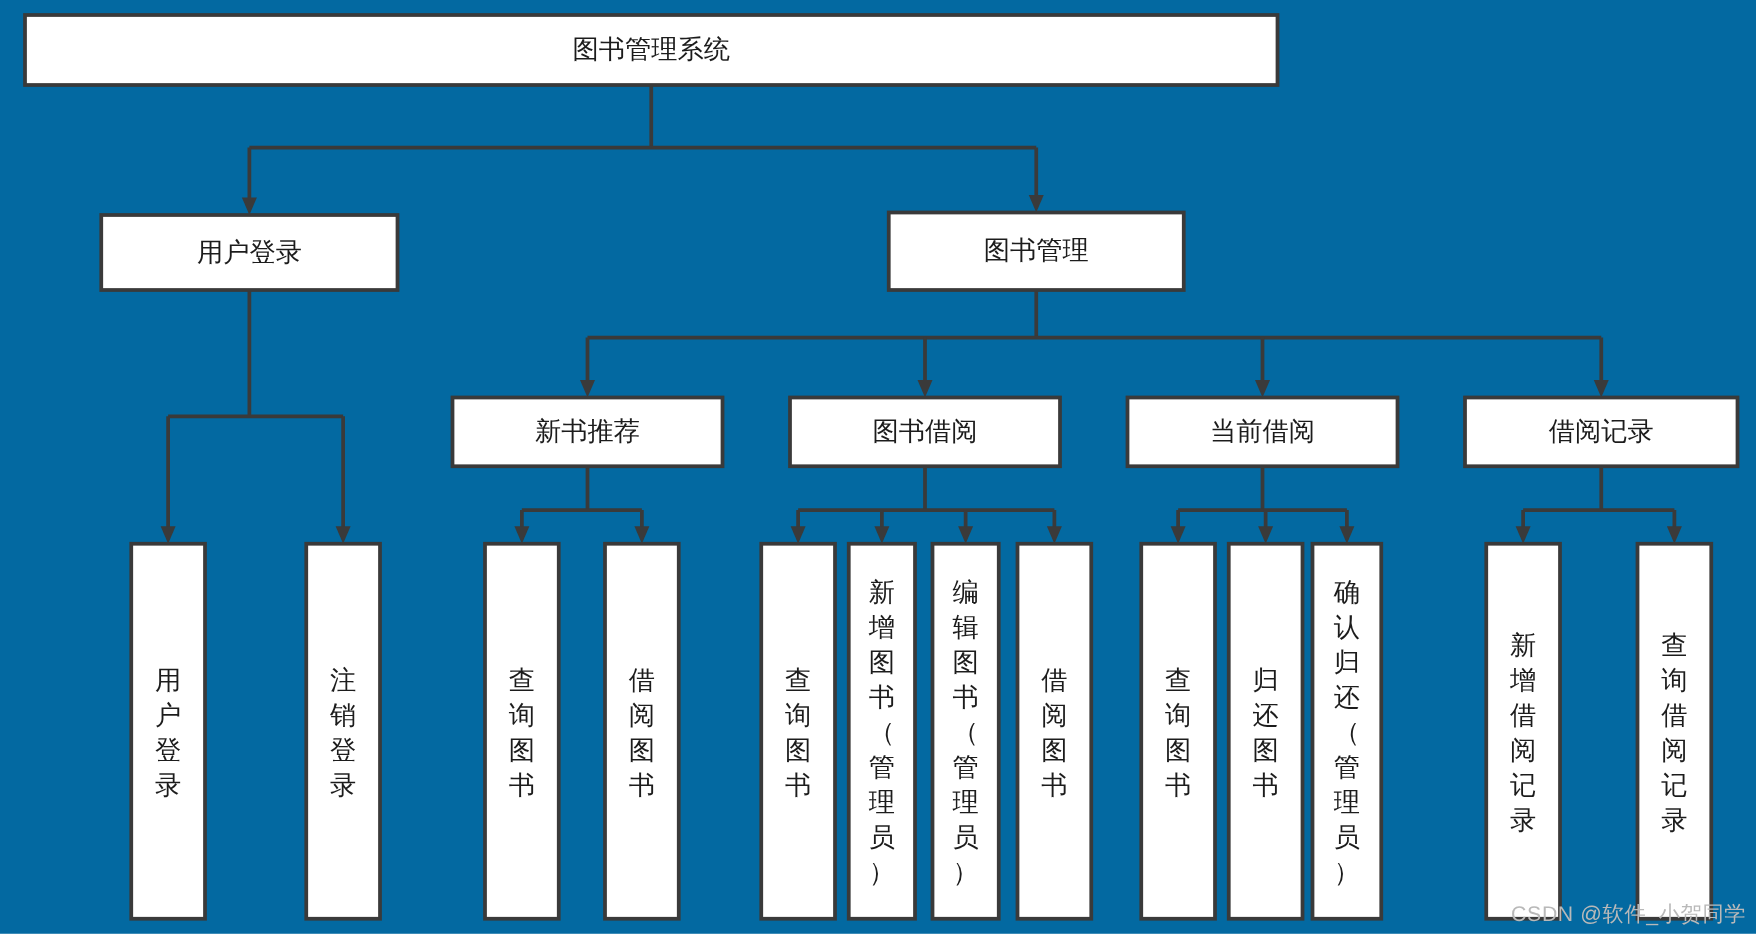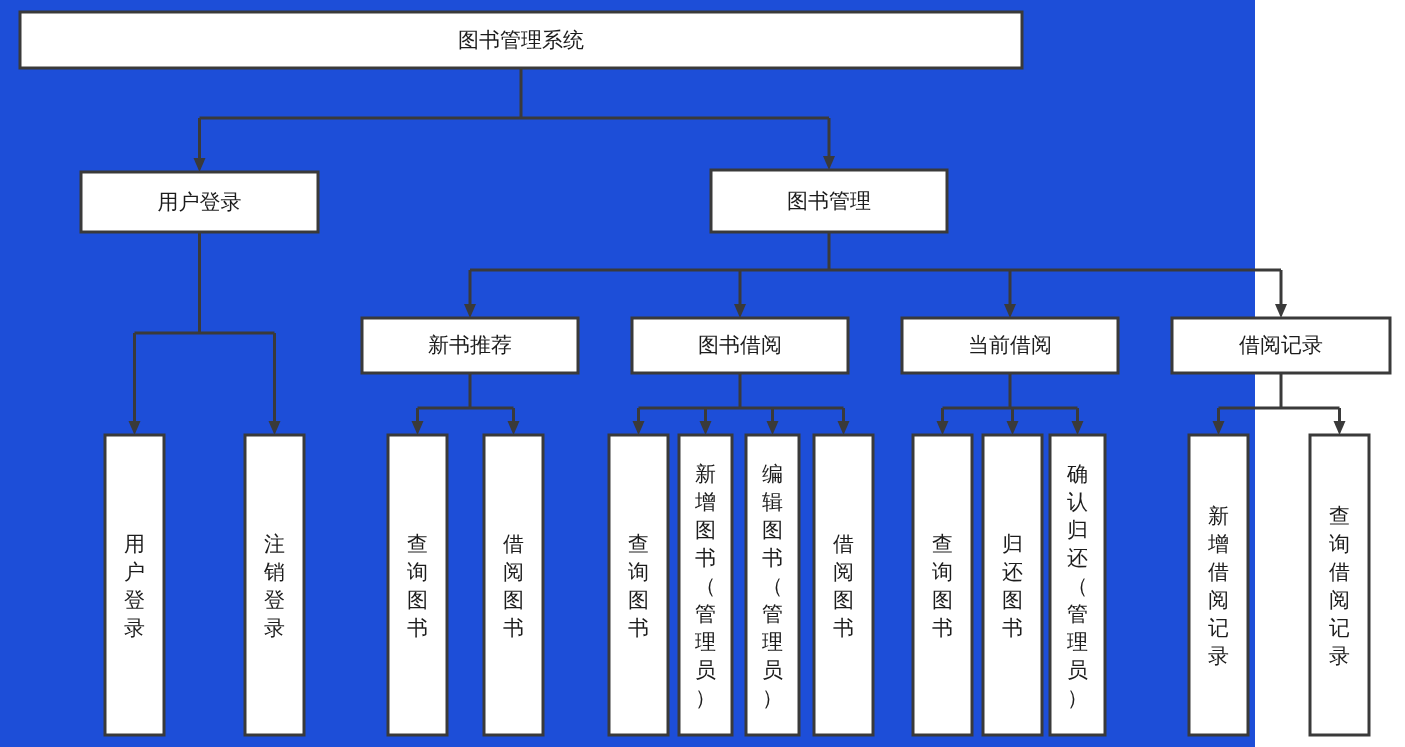--- a/index.html
+++ b/index.html
@@ -1,21 +1,21 @@
 <!DOCTYPE html>
 <html><head>
 <meta charset="utf-8">
 <title>图书管理系统 功能结构图</title>
 <style>
   html,body{margin:0;padding:0;background:#ffffff;}
   body{
     font-family:"Liberation Sans","DejaVu Sans",sans-serif;
     width:1405px;height:747px;overflow:hidden;
   }
-  #diagram-root{position:relative;width:1255px;height:747px;background:#1d4ed8;text-align:right;}
+  #diagram-root{position:relative;width:1405px;height:747px;background:#0369a1;text-align:right;}
   svg.diagram{position:absolute;left:0;top:0;width:1405px;height:747px;display:block;}
   .node-rect{fill:#ffffff;stroke:#3a3a3a;stroke-width:3;}
   .edge{stroke:#3a3a3a;stroke-width:3;fill:none;stroke-linecap:butt;}
   .arrow-head{fill:#3a3a3a;stroke:none;}
   .node-label{
     font-family:"Liberation Sans","DejaVu Sans",sans-serif;
     fill:#1c1c1c;font-size:21px;text-anchor:middle;dominant-baseline:middle;
   }
   .node-label-vertical{
     font-family:"Liberation Sans","DejaVu Sans",sans-serif;
@@ -168,13 +168,14 @@
         <g>
           <rect x="1189" y="435" width="59" height="300" class="node-rect"></rect>
           <text x="1218.5" y="522.84" class="node-label-vertical"><tspan x="1218.5" dy="0">新</tspan><tspan x="1218.5" dy="28">增</tspan><tspan x="1218.5" dy="28">借</tspan><tspan x="1218.5" dy="28">阅</tspan><tspan x="1218.5" dy="28">记</tspan><tspan x="1218.5" dy="28">录</tspan></text>
         </g>
         <g>
           <rect x="1310" y="435" width="59" height="300" class="node-rect"></rect>
           <text x="1339.5" y="522.84" class="node-label-vertical"><tspan x="1339.5" dy="0">查</tspan><tspan x="1339.5" dy="28">询</tspan><tspan x="1339.5" dy="28">借</tspan><tspan x="1339.5" dy="28">阅</tspan><tspan x="1339.5" dy="28">记</tspan><tspan x="1339.5" dy="28">录</tspan></text>
         </g>
       </g>
   </svg>
+  <div class="watermark">CSDN @软件_小贺同学</div>
 </div>
 
 </body></html>

